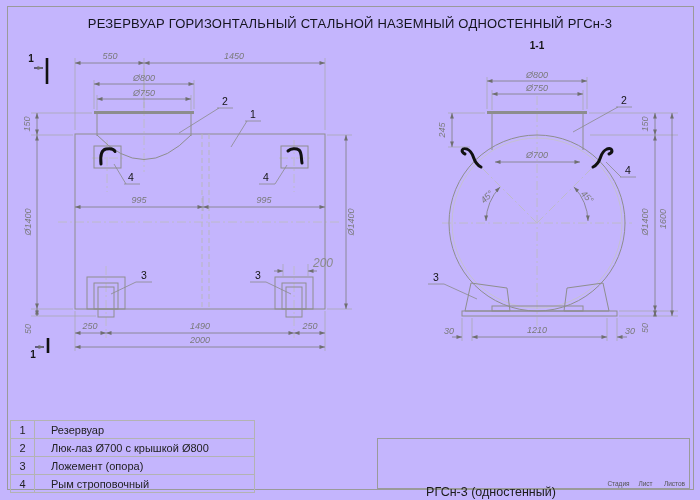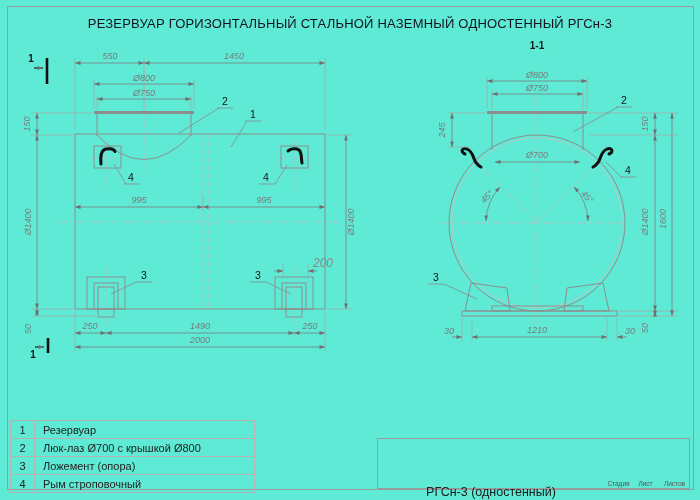--- a/index.html
+++ b/index.html
@@ -1,17 +1,17 @@
 <!DOCTYPE html>
 <html><head>
 <meta charset="utf-8">
 <style>
   html,body{margin:0;padding:0;background:#fff;width:700px;height:500px;overflow:hidden;
     font-family:"Liberation Sans",sans-serif;}
-  #page{position:relative;width:700px;height:500px;background:#5eead4;}
+  #page{position:relative;width:700px;height:500px;background:#c4b5fd;}
   #frame{position:absolute;left:7px;top:6px;width:685px;height:482px;border:1px solid #9a9a9a;}
   #title{position:absolute;left:0;top:16px;width:700px;text-align:center;
     font-size:13px;color:#14141e;letter-spacing:.2px;white-space:nowrap;}
   svg{position:absolute;left:0;top:0;}
   .thin{stroke:#8e8e8e;stroke-width:1;fill:none;}
   .ext{stroke:#a8a8a8;stroke-width:.7;fill:none;}
   .dimln{stroke:#7d7d7d;stroke-width:.8;fill:none;}
   .cl{stroke:#bdbdbd;stroke-width:.8;fill:none;stroke-dasharray:9 3 2 3;}
   .seam{stroke:#b8b8b8;stroke-width:.9;fill:none;stroke-dasharray:5 3;}
   .hook{stroke:#111;stroke-width:3;fill:none;stroke-linecap:round;stroke-linejoin:round;}
@@ -20,21 +20,21 @@
   .secarr{stroke:#111;stroke-width:1.1;}
   text{font-family:"Liberation Sans",sans-serif;}
   .dim{font-size:9px;font-style:italic;fill:#7a7a7a;}
   .dimbig{font-size:12px;font-style:italic;fill:#8a8a8a;}
   .co{font-size:10.5px;fill:#141414;}
   .sec{font-size:10px;font-weight:bold;fill:#141414;}
   
   #parts{position:absolute;left:10px;top:420px;width:245px;height:69px;
     border-collapse:collapse;table-layout:fixed;}
   #parts td{border:1px solid #b3b3b3;font-size:11px;color:#222;height:17px;
-    padding:0 0 0 8px;white-space:nowrap;overflow:hidden;}
+    padding:0 0 0 16px;white-space:nowrap;overflow:hidden;}
   #parts td.num{width:23px;text-align:center;padding:0;}
   
   #tblock{position:absolute;left:377px;top:438px;width:313px;height:51px;
     border:1px solid #9a9a9a;box-sizing:border-box;}
   #tblock .cell{position:absolute;box-sizing:border-box;border:0 solid #9a9a9a;margin-top:39px;}
   .model{left:0;top:0;width:226px;height:27px;border-right-width:1px;border-bottom-width:1px;
     display:flex;align-items:center;justify-content:center;font-size:12.5px;color:#1c1c1c;}
   .viewname{left:0;top:27px;width:226px;height:22px;border-right-width:1px;
     display:flex;align-items:center;justify-content:center;font-size:11px;color:#1c1c1c;}
   .hcell{top:0;height:11px;border-right-width:1px;border-bottom-width:1px;

